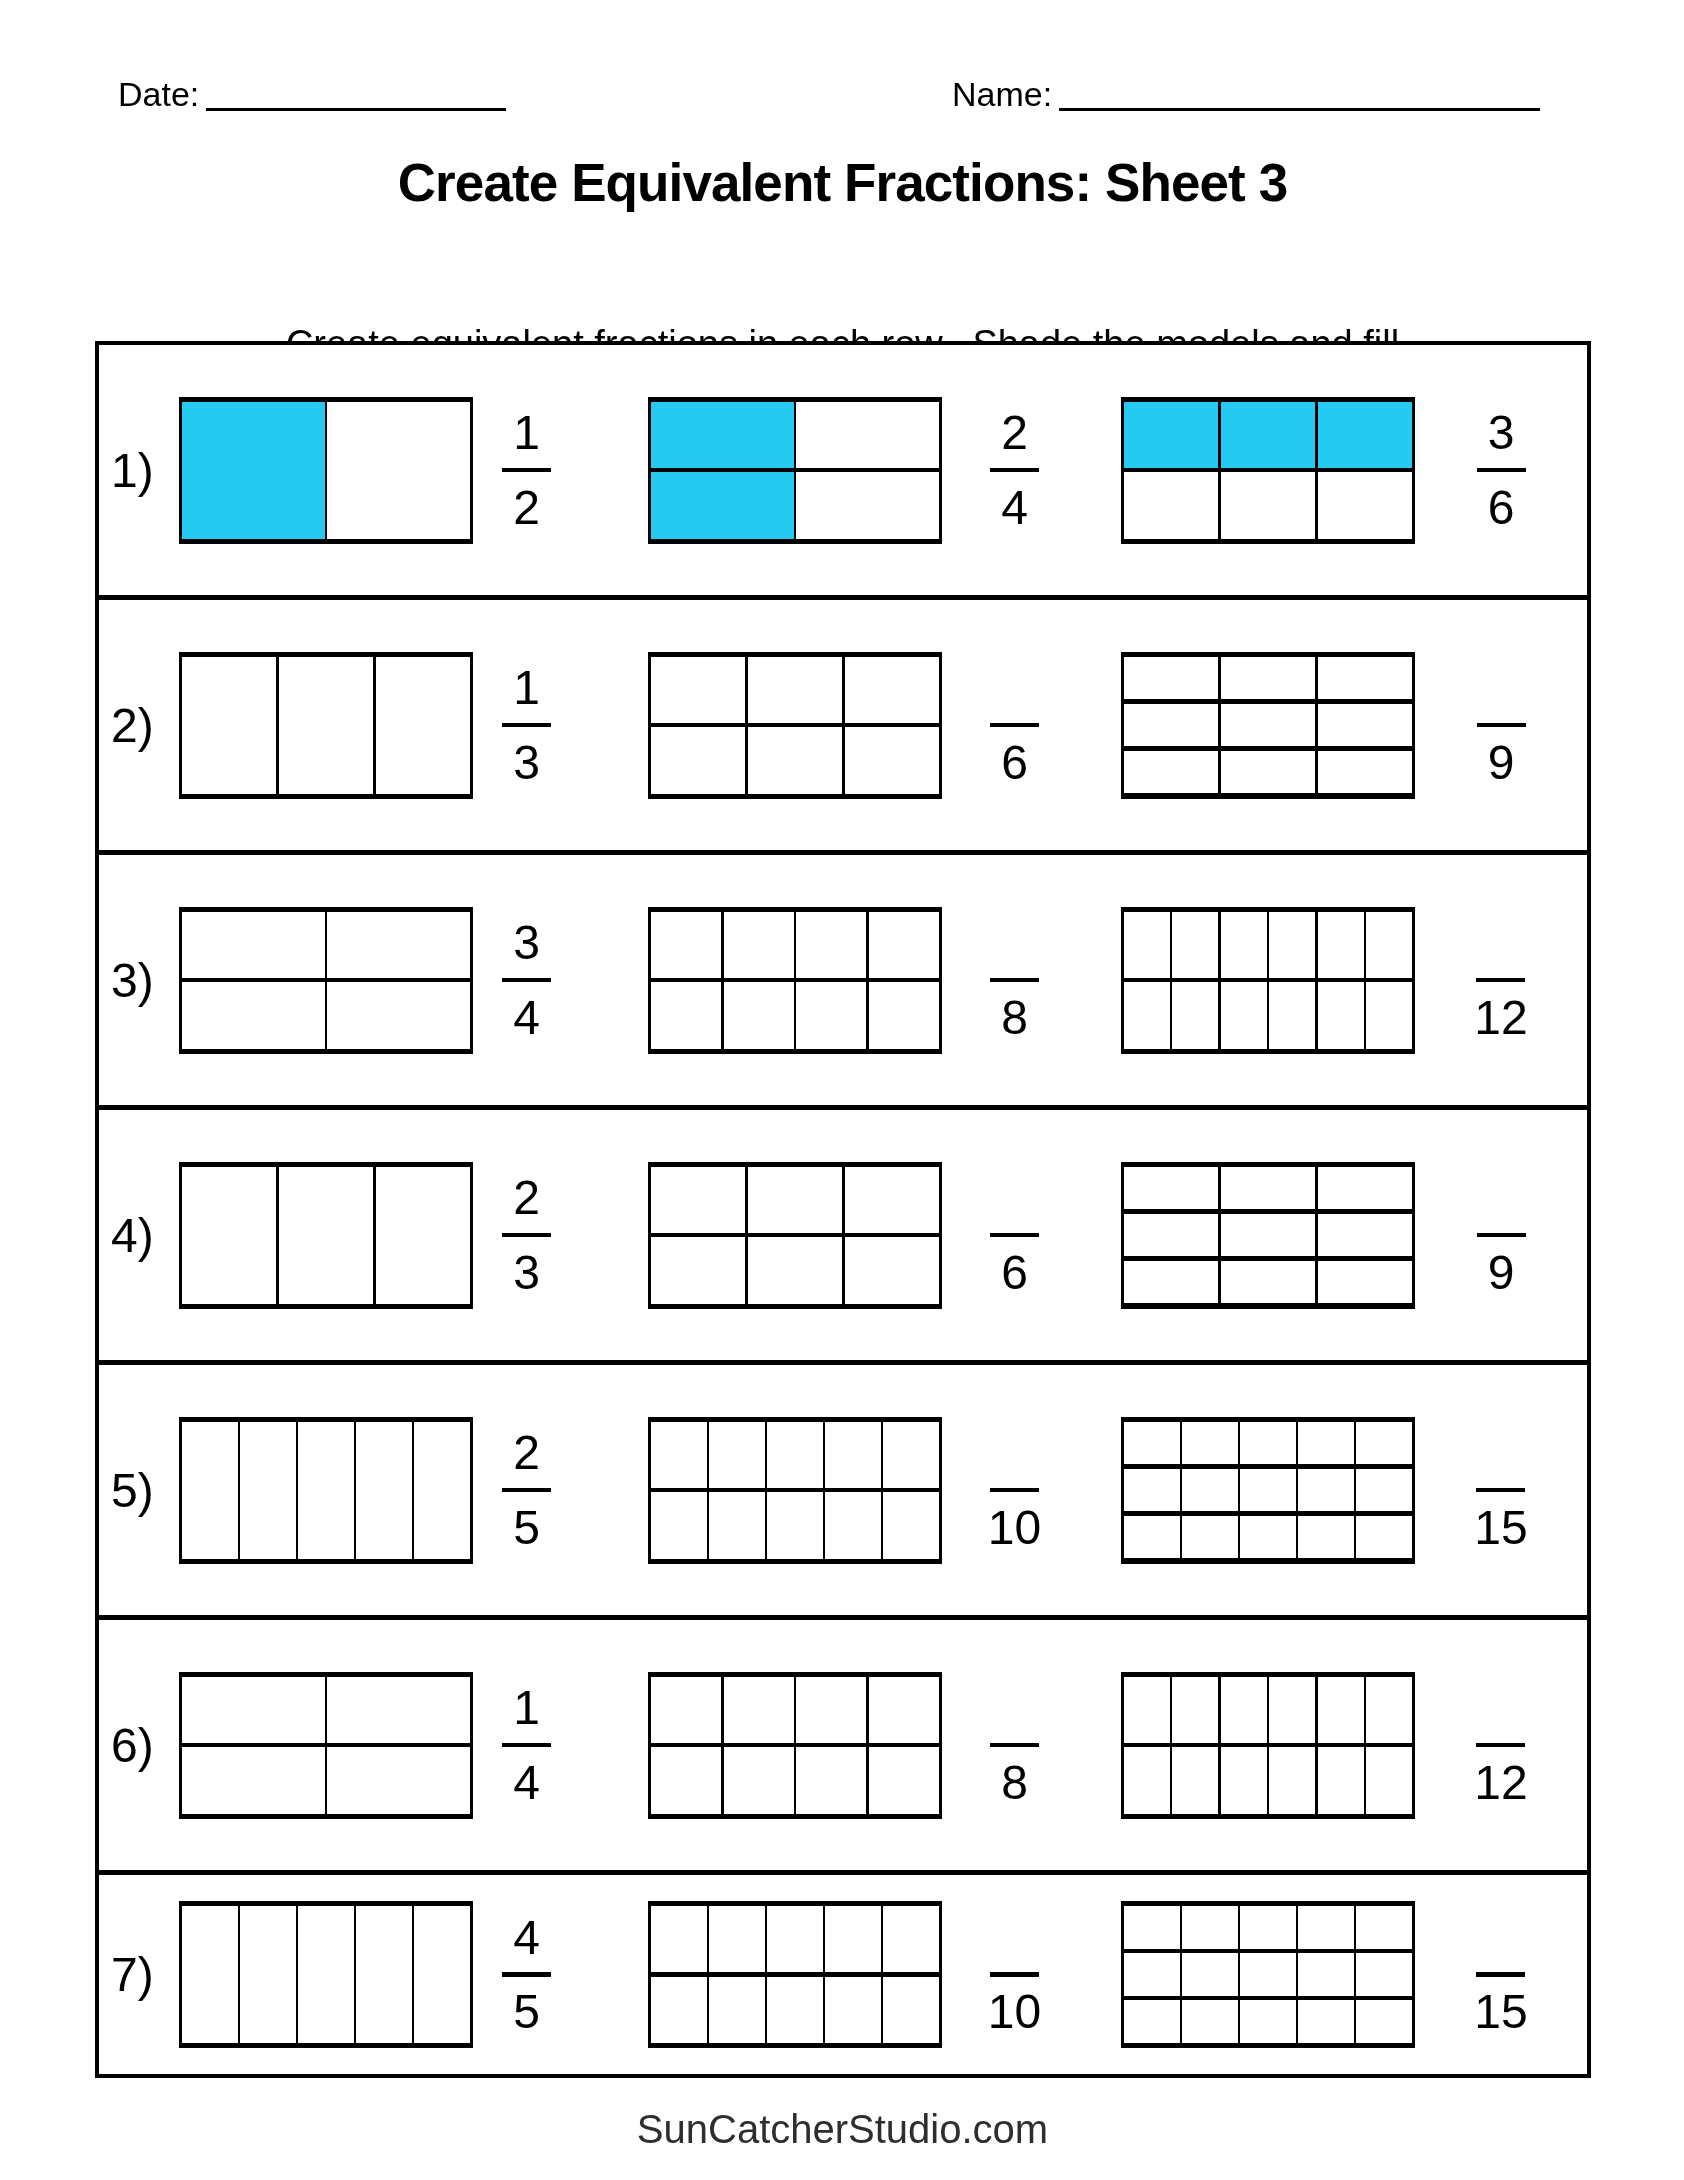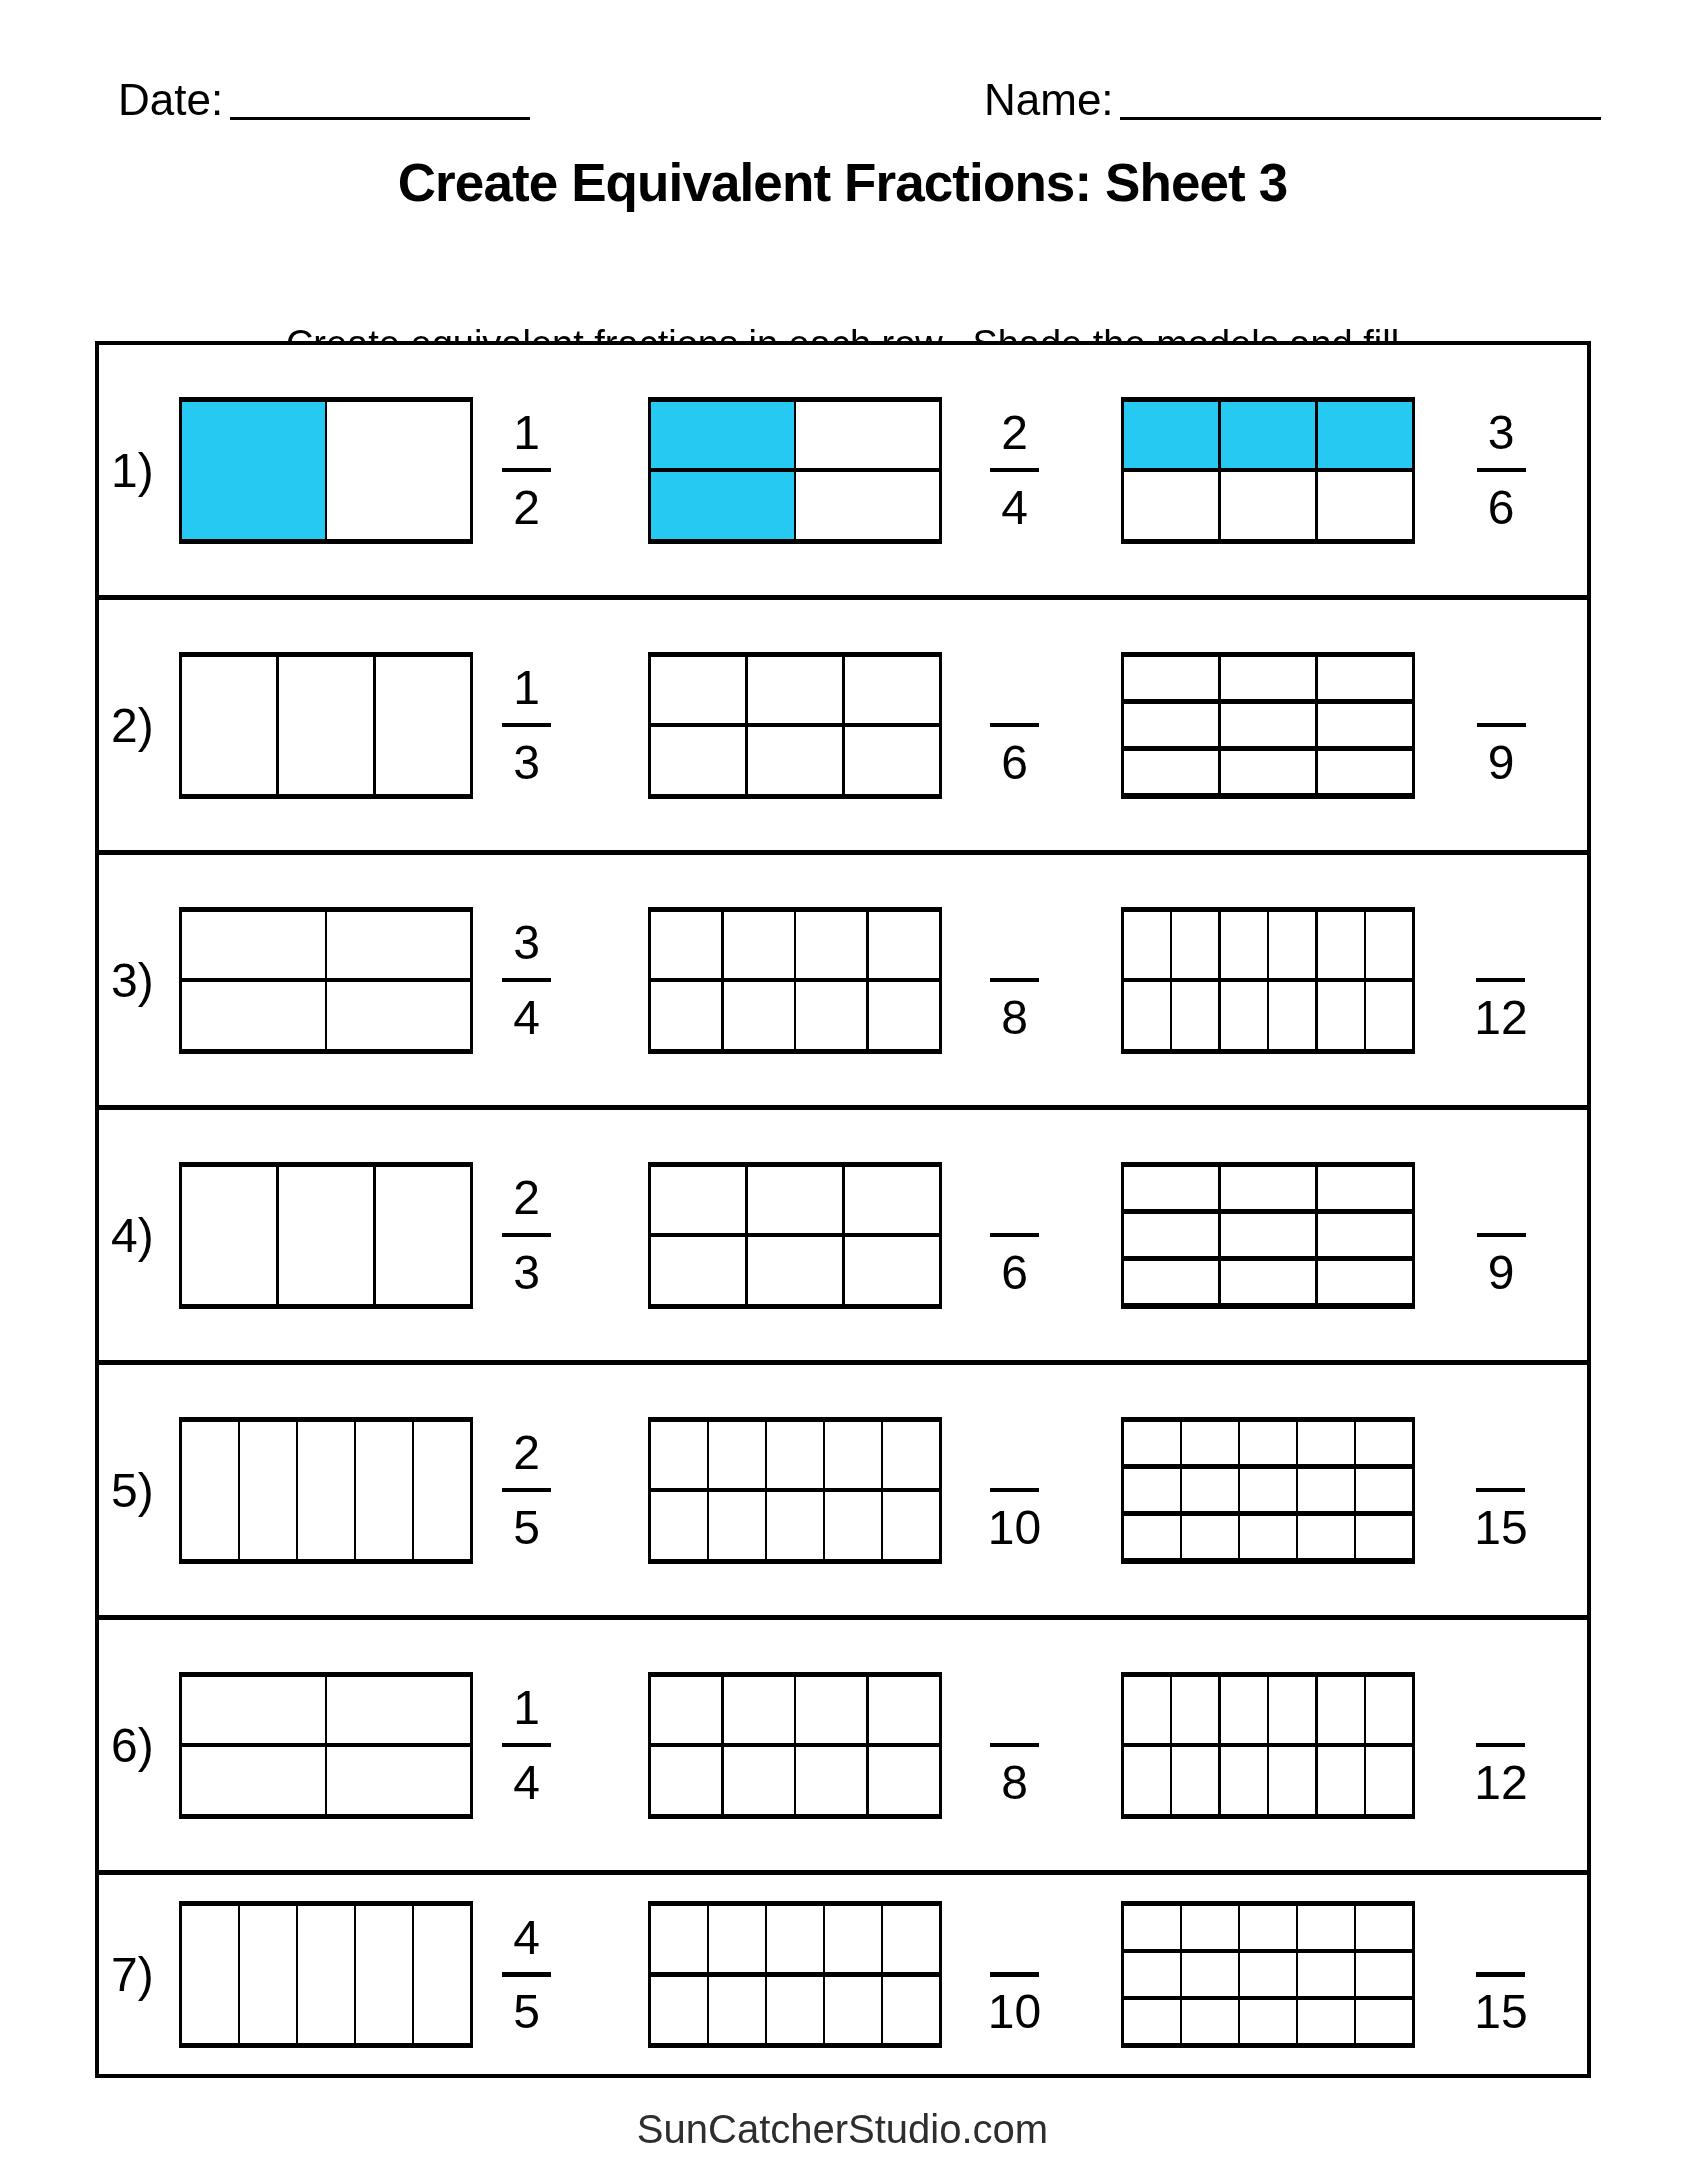--- a/index.html
+++ b/index.html
@@ -1,23 +1,23 @@
 <!DOCTYPE html>
 <html style="font-size:13.6px"><head>
 <meta charset="utf-8">
 <style>
   html,body{margin:0;padding:0;background:#ffffff;}
   body{
     width:1685px;height:2181px;position:relative;overflow:hidden;
     font-family:"Liberation Sans", sans-serif;color:#000;
   }
   
-  .hdr-group{position:absolute;top:75px;font-size:44px;white-space:nowrap;}
+  .hdr-group{position:absolute;top:75px;font-size:34px;white-space:nowrap;}
   #date-group{left:118px;}
-  #name-group{left:984px;}
+  #name-group{left:952px;}
   .uline{display:inline-block;border-bottom:3.4px solid #000;position:relative;top:5.1px;margin-left:6.8px;}
   #date-line{width:300px;}
   #name-line{width:481px;}
   
   #title{position:absolute;top:152px;left:0;width:100%;text-align:center;
          font-size:53px;font-weight:bold;margin:0;letter-spacing:-0.9px;}
   #instructions{position:absolute;top:237px;left:0;width:100%;text-align:center;
                 font-size:38px;line-height:43px;white-space:pre-wrap;}
   
   #worksheet{position:absolute;left:95px;top:341px;width:1496px;box-sizing:border-box;

